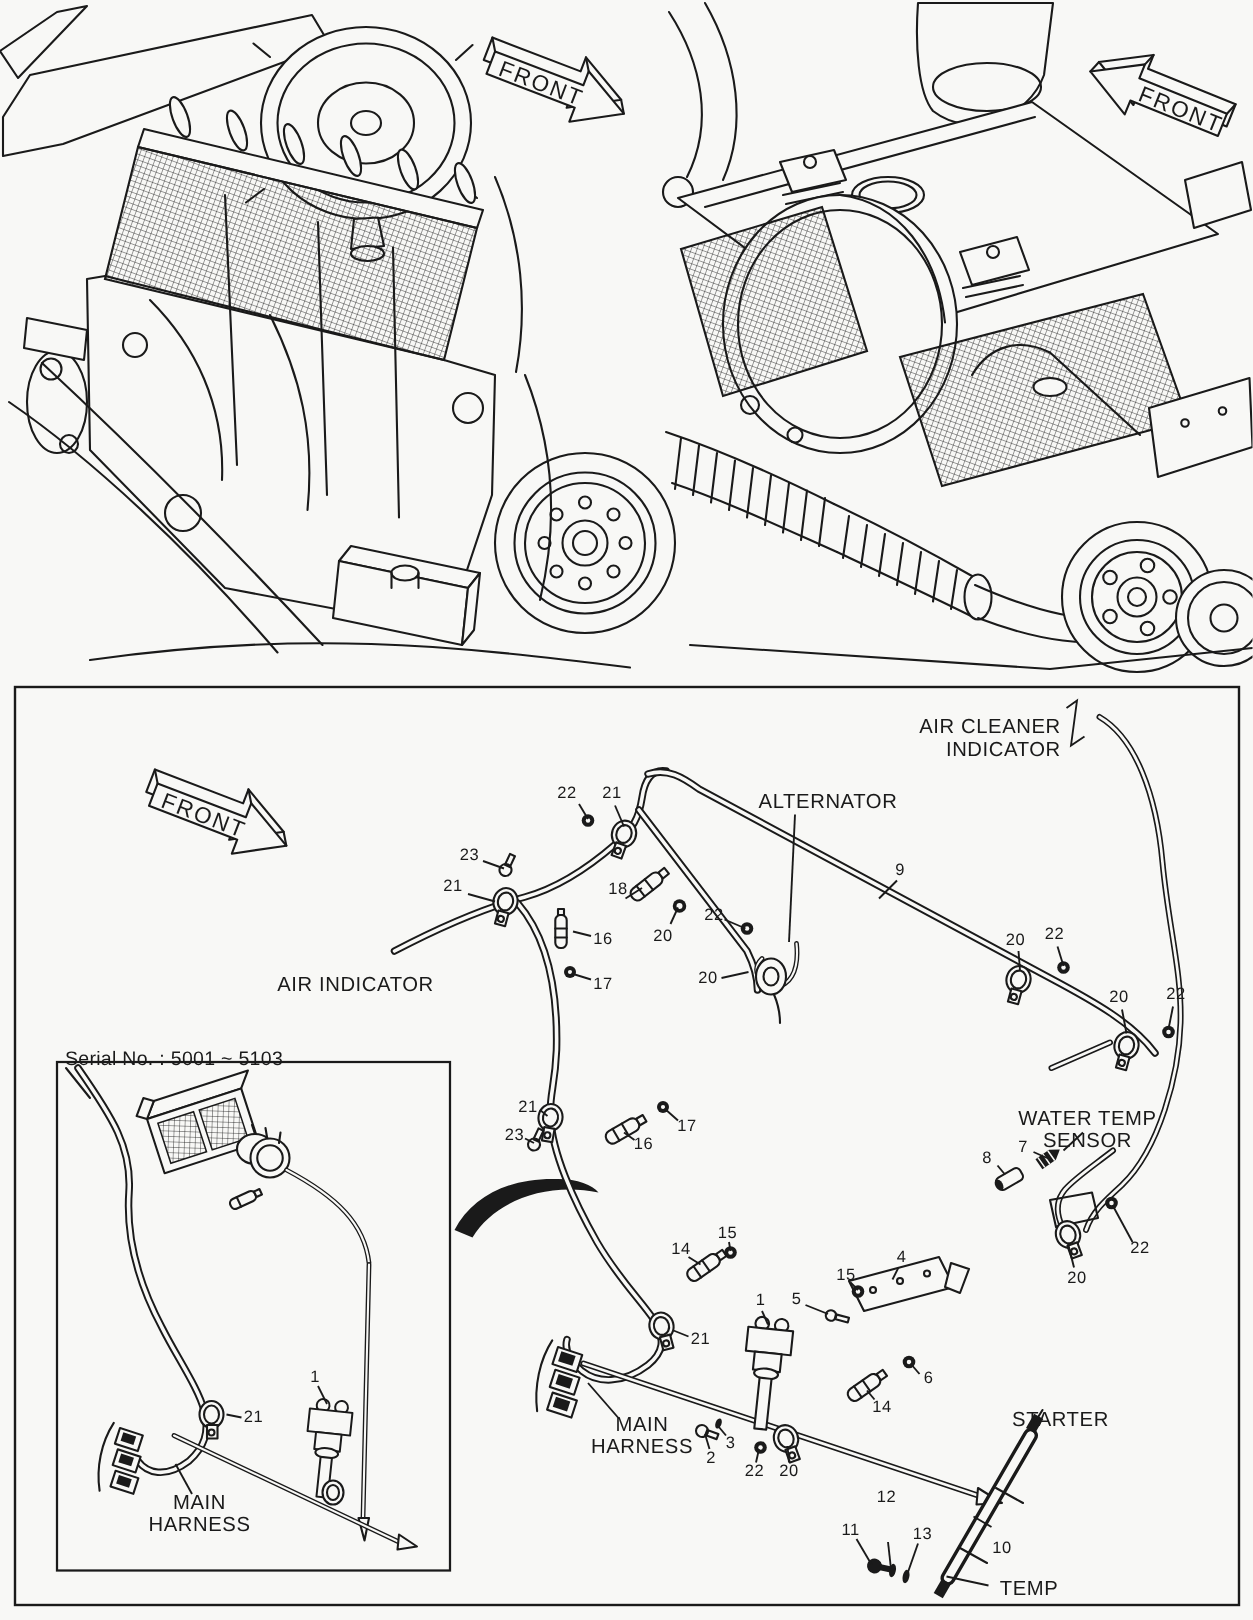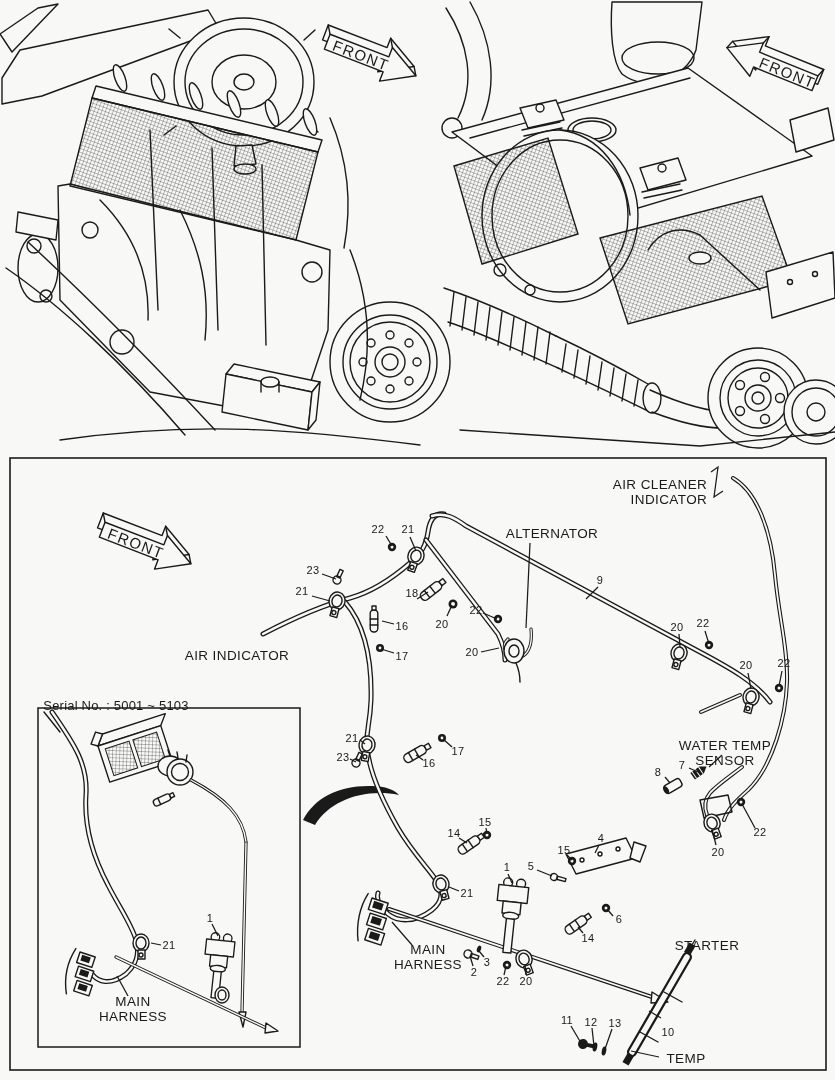--- a/index.html
+++ b/index.html
@@ -585,20 +585,20 @@
       <span class="callout" data-name="callout-5" style="left: 531px; top: 866px;">5</span>
       <span class="callout" data-name="callout-1" style="left: 507px; top: 867px;">1</span>
       <span class="callout" data-name="callout-21" style="left: 467px; top: 893px;">21</span>
       <span class="callout" data-name="callout-6" style="left: 619px; top: 919px;">6</span>
       <span class="callout" data-name="callout-14" style="left: 588px; top: 938px;">14</span>
       <span class="callout" data-name="callout-2" style="left: 474px; top: 972px;">2</span>
       <span class="callout" data-name="callout-3" style="left: 487px; top: 962px;">3</span>
       <span class="callout" data-name="callout-22" style="left: 503px; top: 981px;">22</span>
       <span class="callout" data-name="callout-20" style="left: 526px; top: 981px;">20</span>
       <span class="callout" data-name="callout-11" style="left: 567px; top: 1020px; text-align: right;">11</span>
-      <span class="callout" data-name="callout-12" style="left: 591px; top: 1022px;">12</span>
+      <span class="callout" data-name="callout-12" style="left: 591px; top: 998px;">12</span>
       <span class="callout" data-name="callout-13" style="left: 615px; top: 1023px;">13</span>
       <span class="callout" data-name="callout-10" style="left: 668px; top: 1032px;">10</span>
       <span class="callout" data-name="callout-1" style="left: 210px; top: 918px;">1</span>
       <span class="callout" data-name="callout-21" style="left: 169px; top: 945px;">21</span>
     </div>
 
 </div>
 
 </body></html>

